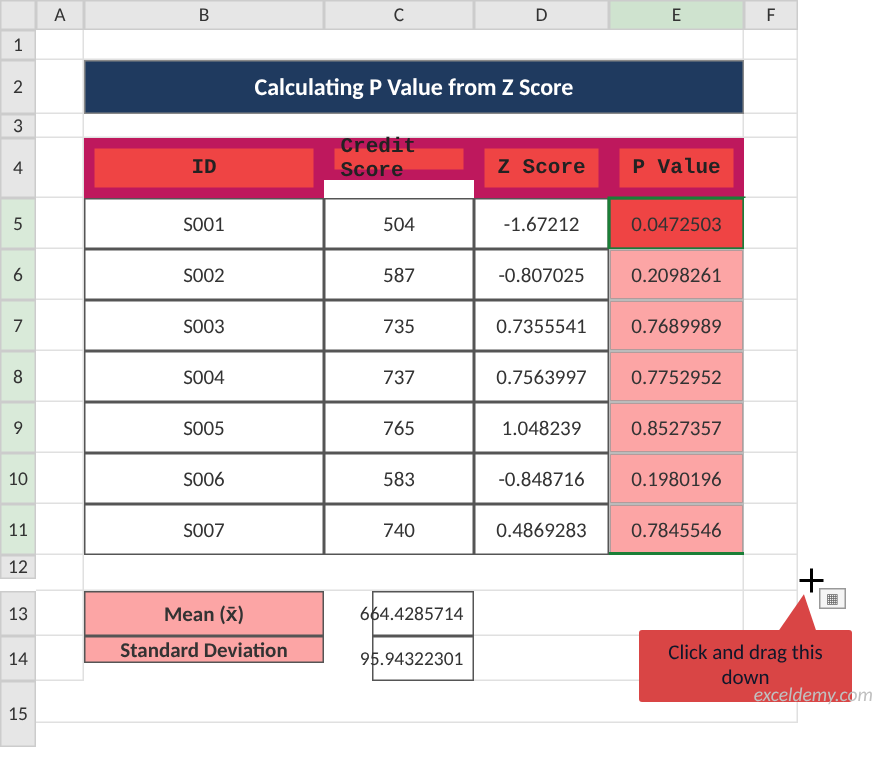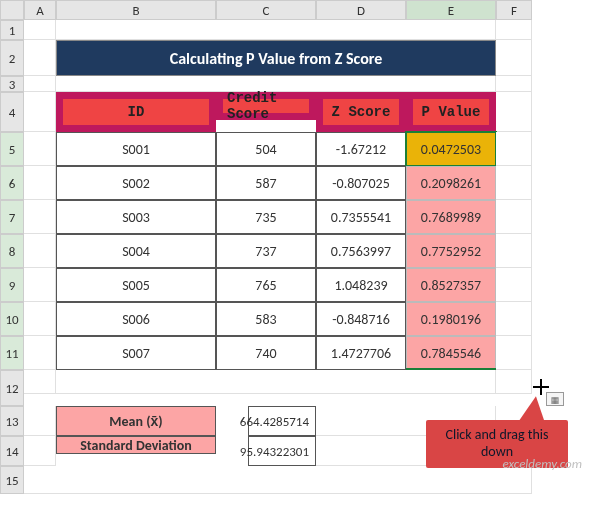--- a/index.html
+++ b/index.html
@@ -55,21 +55,21 @@
     color: #222;
     font-family: Liberation Mono, monospace;
   }
   .data-cell { border: 1px solid #555; }
   .stat-label {
     background: #fca5a5;
     border: 1px solid #555;
     font-weight: bold;
   }
   .stat-value { border: 1px solid #555; justify-content: flex-end; padding-right: 6px; font-size: 13px; margin-left: 32px; }
-  .sel-e5 { outline: 2px solid #1a7f37; outline-offset: -1px; background:#eab308; }
+  .sel-e5 { outline: 2px solid #1a7f37; outline-offset: -1px; background:#ef4444; }
   .fill-range { background: #fca5a5; outline: 1px solid #bbb; outline-offset: -1px; }
   .fill-bottom-border::after {
     content: "";
     position: absolute;
     left: -1px; right: -1px; bottom: -1px;
     height: 2px;
     background: #1a7f37;
   }
   .e-col-head { background: #cfe3cf; }
   .row-sel { background: #d9ead9; }
@@ -214,44 +214,44 @@
   <div class="cell data-cell">S006</div>
   <div class="cell data-cell">583</div>
   <div class="cell data-cell">-0.848716</div>
   <div class="cell data-cell fill-range">0.1980196</div>
   <div class="cell"></div>
 
   <div class="rowhead row-sel">11</div>
   <div class="cell"></div>
   <div class="cell data-cell">S007</div>
   <div class="cell data-cell">740</div>
-  <div class="cell data-cell">1.4727706</div>
+  <div class="cell data-cell">0.4869283</div>
   <div class="cell data-cell fill-range fill-bottom-border">0.7845546</div>
   <div class="cell"></div>
 
-  <div class="rowhead" style="height:36px">12</div>
+  <div class="rowhead" style="height:16px">12</div>
   <div class="cell" style="height:24px"></div>
   <div class="cell" style="height:24px;grid-column:3/7"></div>
   <div class="cell" style="height:24px"></div>
 
   <div class="rowhead" style="height:30px">13</div>
   <div class="cell" style="height:30px"></div>
   <div class="cell stat-label" style="height:30px">Mean (x̄)</div>
   <div class="cell stat-value" style="height:30px">664.4285714</div>
   <div class="cell" style="height:30px;grid-column:5/7"></div>
   <div class="cell" style="height:30px"></div>
 
   <div class="rowhead" style="height:30px">14</div>
   <div class="cell" style="height:30px"></div>
   <div class="cell stat-label" style="height:18px">Standard Deviation</div>
   <div class="cell stat-value" style="height:30px">95.94322301</div>
   <div class="cell" style="height:30px;grid-column:5/7"></div>
   <div class="cell" style="height:30px"></div>
 
-  <div class="rowhead" style="height:28px">15</div>
+  <div class="rowhead" style="height:44px">15</div>
   <div class="cell" style="height:28px;grid-column:2/8"></div>
 </div>
 
 <div class="cursor-plus"></div>
 <div class="autofill-icon">▦</div>
 <div class="callout-pointer"></div>
 <div class="callout">Click and drag this down</div>
 <div class="watermark">exceldemy.com</div>
 
 </body></html>

